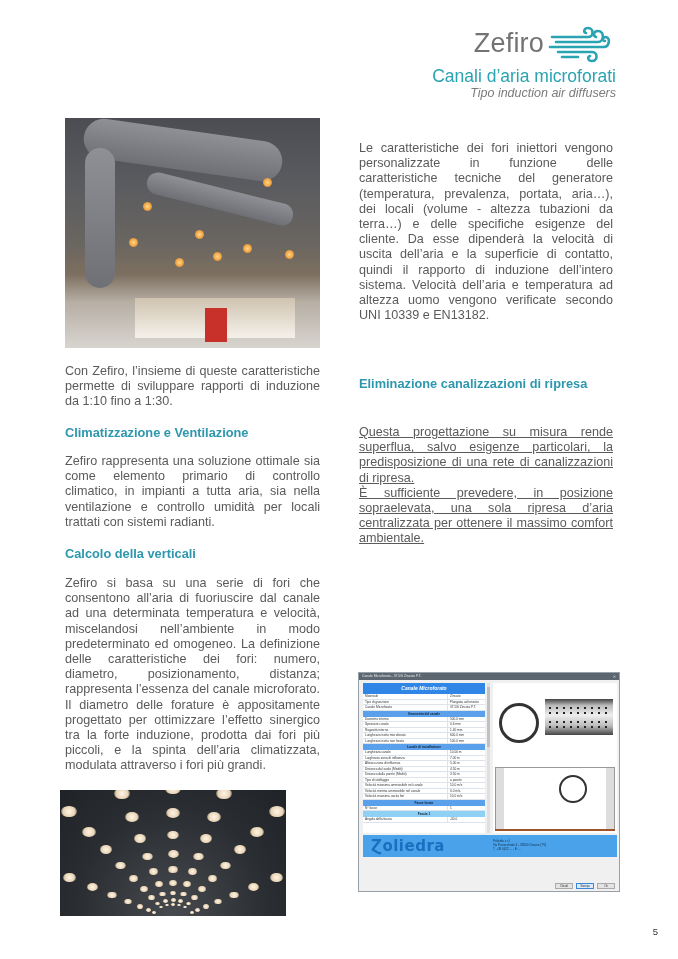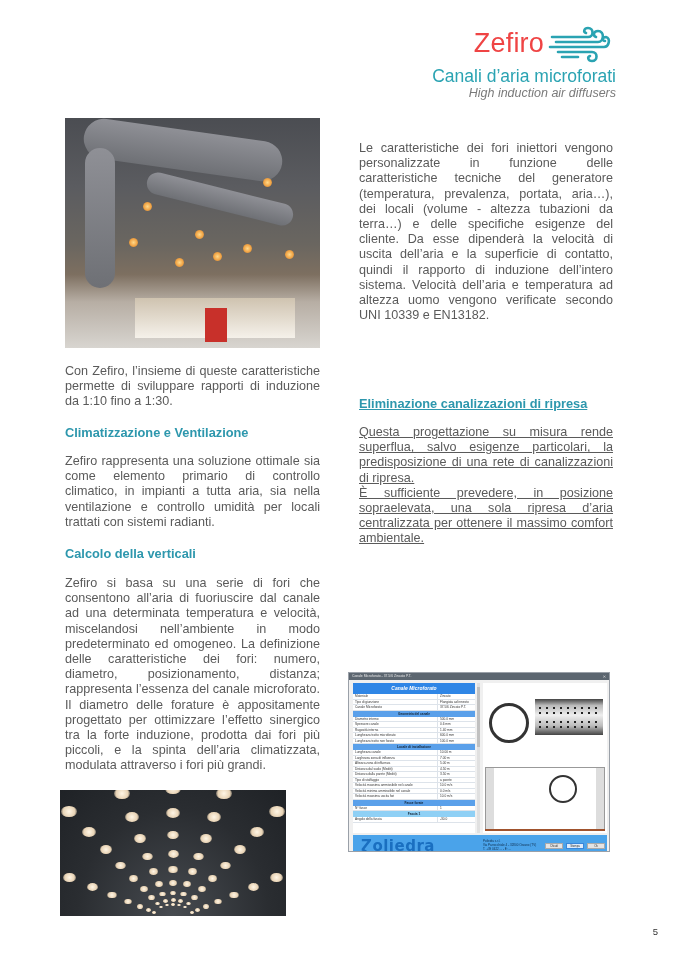--- a/index.html
+++ b/index.html
@@ -1,21 +1,21 @@
 <!DOCTYPE html>
 <html><head>
 <meta charset="utf-8">
 <style>
   * { box-sizing: border-box; margin: 0; padding: 0; }
   html, body { width: 678px; height: 959px; background: #ffffff; overflow: hidden; }
   body { position: relative; font-family: "Liberation Sans", "DejaVu Sans", sans-serif; color: #555555; }
 
   .brand { position: absolute; right: 62px; top: 22px; text-align: right; }
   .brand-row { display: flex; align-items: center; justify-content: flex-end; gap: 4px; height: 42px; }
-  .brand-name { font-size: 27px; color: #ef4444; font-weight: normal; letter-spacing: 0.2px; line-height: 1; }
+  .brand-name { font-size: 27px; color: #737373; font-weight: normal; letter-spacing: 0.2px; line-height: 1; }
   .brand-logo { width: 68px; height: 40px; }
   .brand-sub { font-size: 17.5px; color: #2aa3b2; line-height: 20px; margin-top: 2px; }
   .brand-tag { font-size: 12.5px; color: #7a7a7a; font-style: italic; line-height: 14px; }
 
   .photo { position: absolute; overflow: hidden; }
   .photo-restaurant { left: 65px; top: 118px; width: 255px; height: 230px; background: linear-gradient(180deg,#4b4d52 0%,#5b5c60 30%,#6a6660 55%,#7d6f60 68%,#b7aea4 80%,#d8d5d0 100%); }
   .duct { position: absolute; background: linear-gradient(180deg,#8f9096,#6e7075); border-radius: 30px; }
   .duct-1 { left: 18px; top: 12px; width: 200px; height: 40px; transform: rotate(8deg); }
   .duct-2 { left: 20px; top: 30px; width: 30px; height: 140px; }
   .duct-3 { left: 80px; top: 70px; width: 150px; height: 22px; transform: rotate(14deg); }
@@ -24,31 +24,31 @@
   .counter-red { position: absolute; left: 140px; top: 190px; width: 22px; height: 34px; background: #c8302a; }
 
   .photo-holes { left: 60px; top: 790px; width: 226px; height: 126px; background: radial-gradient(ellipse at 50% 100%, #474b50 0%, #2a2d31 60%, #1f2226 100%); }
   .hole { position: absolute; border-radius: 50%; background: radial-gradient(circle,#fff6e6 0%,#e8d3b5 60%,rgba(232,211,181,0) 100%); }
 
   .text { position: absolute; font-size: 12.6px; line-height: 15.2px; color: #5a5a5a; text-align: justify; }
   .text p { margin: 0; }
   .heading { position: absolute; font-size: 12.8px; font-weight: bold; color: #2d97ad; line-height: 15px; }
 
   .col-right-1 { left: 359px; top: 121px; width: 254px; margin-top: 20px; }
-  .heading-elim { left: 359px; top: 396px; text-decoration: underline; }
+  .heading-elim { left: 359px; top: 376px; }
   .col-right-2 { left: 359px; top: 425px; width: 254px; text-decoration: underline; }
 
   .col-left-1 { left: 65px; top: 364px; width: 255px; }
   .heading-clim { left: 65px; top: 425px; }
   .col-left-2 { left: 65px; top: 454px; width: 255px; }
   .heading-calc { left: 65px; top: 546px; }
   .col-left-3 { left: 65px; top: 576px; width: 255px; }
 
   
-  .sw { position: absolute; left: 348px; top: 672px; width: 262px; height: 180px; background: #f0f0f0; border: 1px solid #9aa0a8; font-size: 3.2px; color: #333; overflow: hidden; }
+  .sw { position: absolute; left: 358px; top: 672px; width: 262px; height: 220px; background: #f0f0f0; border: 1px solid #9aa0a8; font-size: 3.2px; color: #333; overflow: hidden; }
   .sw-title { height: 7px; background: #5c6670; color: #e6e6e6; font-size: 3.4px; line-height: 7px; padding-left: 3px; position: relative; }
   .sw-close { position: absolute; right: 3px; top: 0; color: #ddd; font-size: 4px; }
   .sw-left { position: absolute; left: 4px; top: 10px; width: 122px; height: 150px; background: #fff; }
   .sw-left-head { height: 11px; background: #2f86e6; color: #fff; font-weight: bold; font-style: italic; font-size: 5px; text-align: center; line-height: 11px; }
   .sw-row { display: flex; height: 5.5px; border-bottom: 1px solid #dde3ea; line-height: 5px; }
   .sw-row span { flex: 1; padding-left: 2px; white-space: nowrap; overflow: hidden; }
   .sw-row span.v { flex: 0 0 38px; border-left: 1px solid #dde3ea; }
   .sw-sec { height: 6px; background: #5aa0ea; color: #123; font-weight: bold; text-align: center; line-height: 6px; }
   .sw-sec.light { background: #8fd0f5; }
   .sw-scroll { position: absolute; left: 128px; top: 10px; width: 3px; height: 150px; background: #e0e0e0; }
@@ -79,21 +79,21 @@
       <g fill="none" stroke="#2aa3b2" stroke-width="2.6" stroke-linecap="round">
         <path d="M4 14 H40 c6 0 6 -9 0 -9 c-4 0 -5 4 -2 5"></path>
         <path d="M8 19 H50 c6 0 7 -11 0 -11 c-5 0 -5 5 -2 6"></path>
         <path d="M2 24 H56 c5 0 7 -9 2 -10 c-4 0 -4 4 -1 4"></path>
         <path d="M10 29 H44 c6 0 6 9 0 9 c-4 0 -5 -4 -2 -5"></path>
         <path d="M14 34 H30"></path>
       </g>
     </svg>
   </div>
   <div class="brand-sub">Canali d’aria microforati</div>
-  <div class="brand-tag">High induction air diffusers</div>
+  <div class="brand-tag">Tipo induction air diffusers</div>
 </div>
 
 <div class="photo photo-restaurant">
   <div class="duct duct-1"></div>
   <div class="duct duct-2"></div>
   <div class="duct duct-3"></div>
   <div class="bulb" style="left:198px;top:60px"></div>
   <div class="bulb" style="left:78px;top:84px"></div>
   <div class="bulb" style="left:64px;top:120px"></div>
   <div class="bulb" style="left:130px;top:112px"></div>

